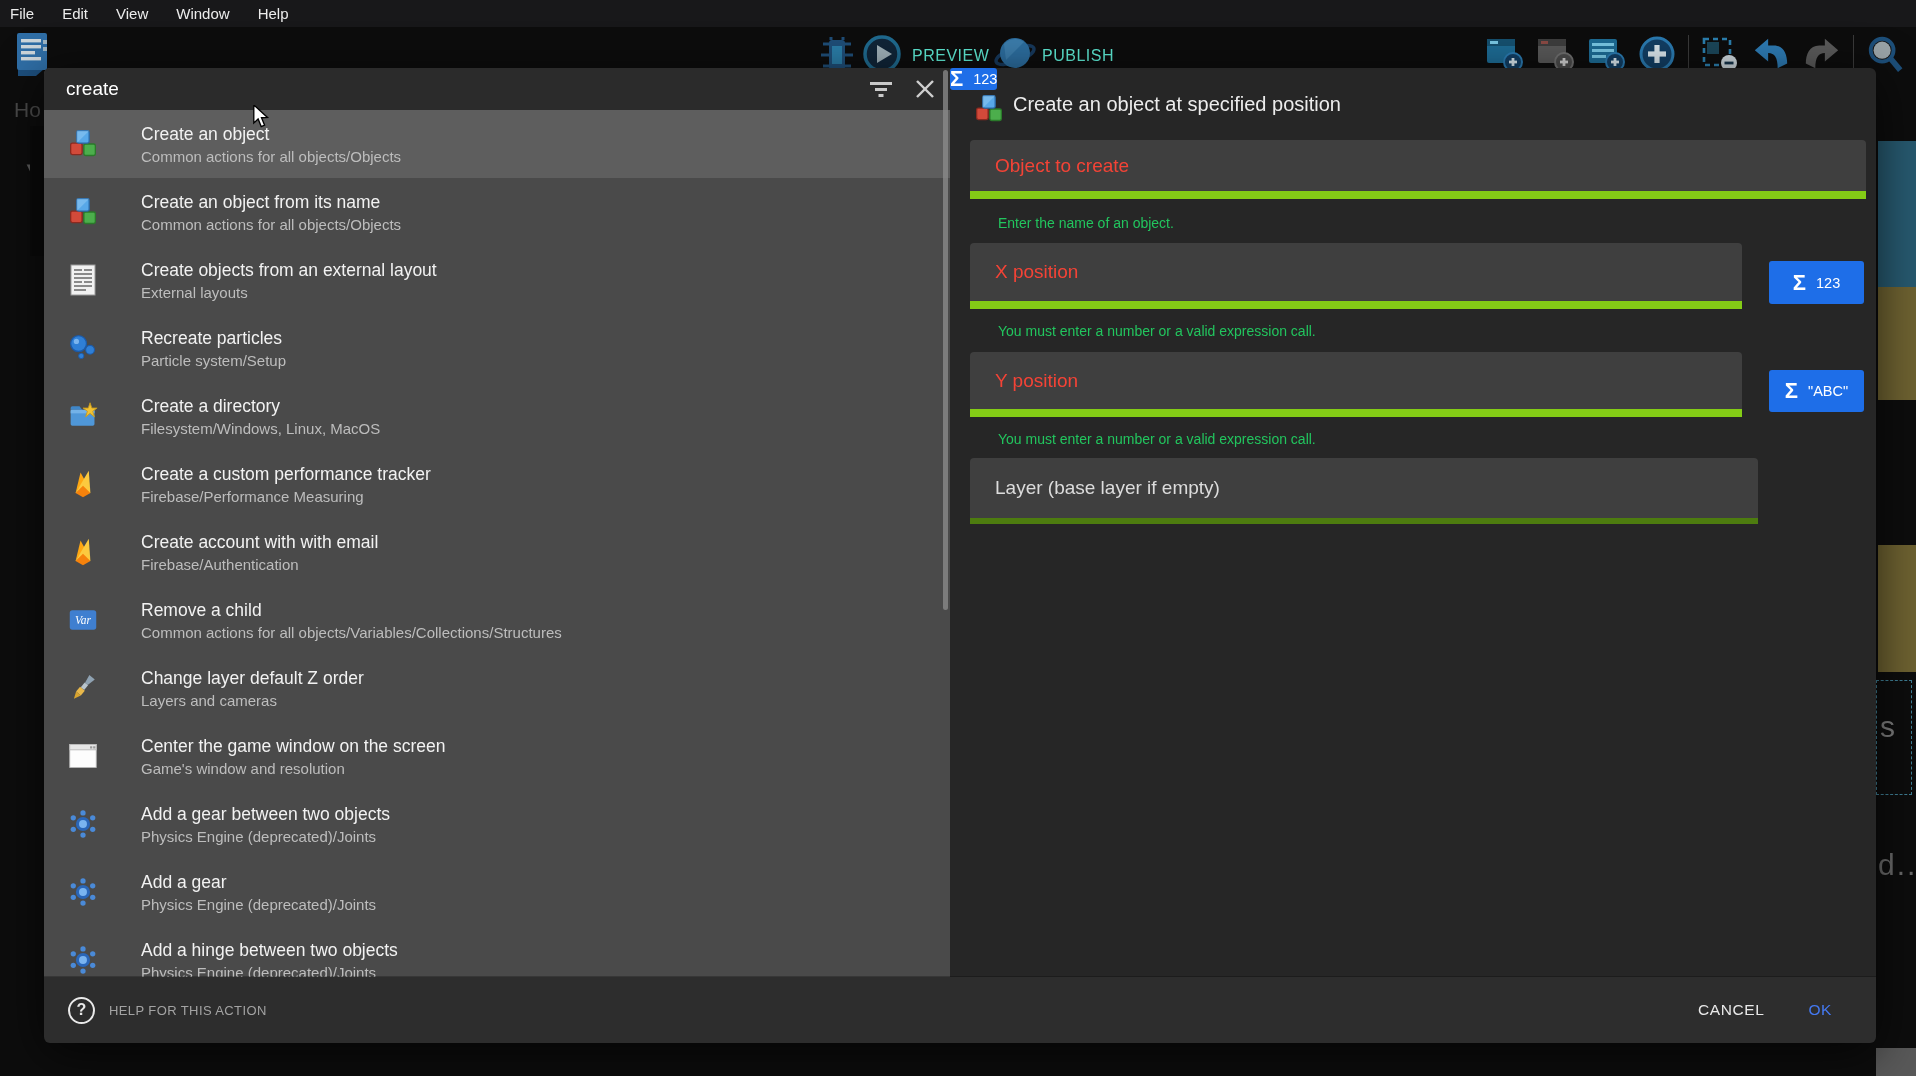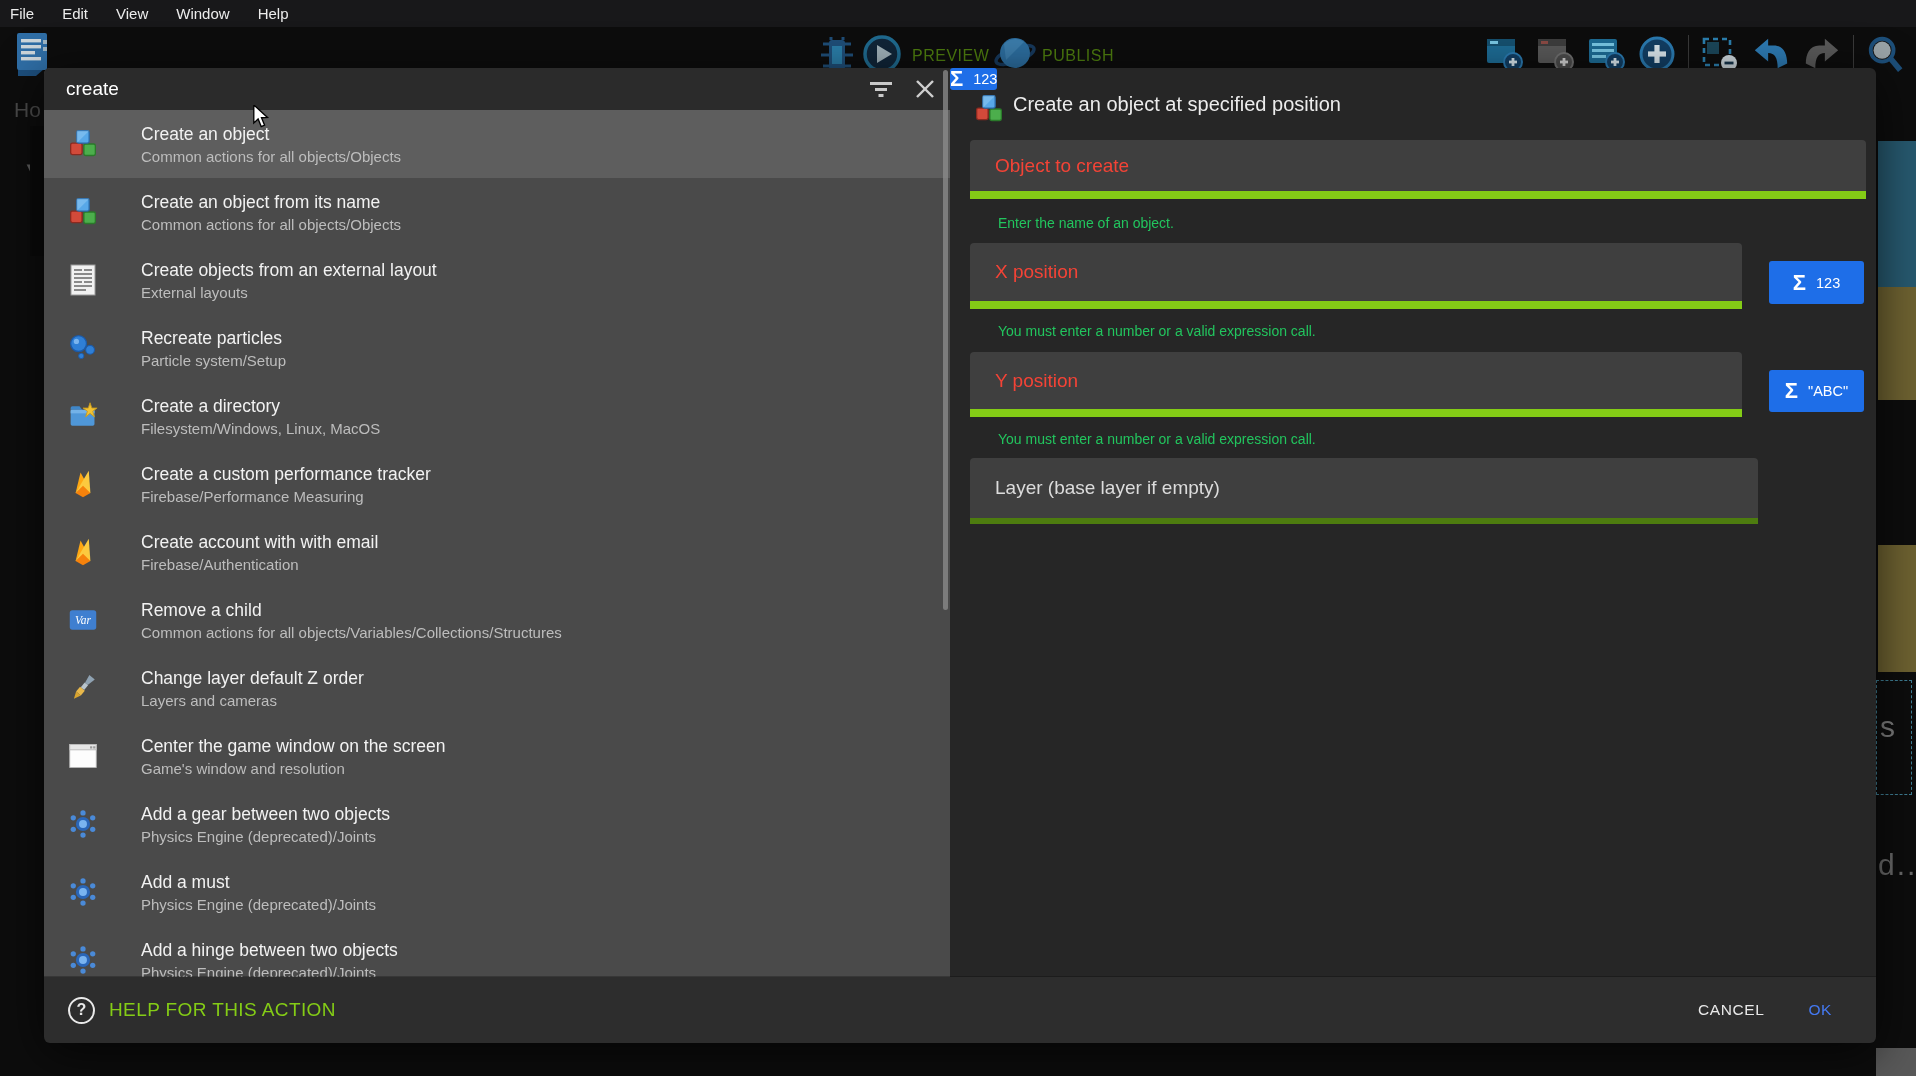--- a/index.html
+++ b/index.html
@@ -8,21 +8,21 @@
     position:relative; width:1916px; height:1076px; overflow:hidden;
     background:#0d0d0d; font-family:"Liberation Sans", sans-serif;
     -webkit-font-smoothing:antialiased;
   }
   
   .menu-bar { position:absolute; top:0; left:0; right:0; height:27px; background:#18181a;
     display:flex; align-items:center; padding-left:10px; gap:28px; z-index:2; }
   .menu-item { color:#ececec; font-size:15px; cursor:default; }
   
   .tb-abs { position:absolute; z-index:1; }
-  .tlabel { position:absolute; top:47px; font-size:16px; color:#4d7c0f; letter-spacing:.5px; z-index:1; }
+  .tlabel { position:absolute; top:47px; font-size:16px; color:#5eead4; letter-spacing:.5px; z-index:1; }
   .right-icons { position:absolute; left:1484px; top:34px; display:flex; align-items:center; gap:11px; z-index:1; }
   .tb-icon { width:40px; height:40px; display:flex; align-items:center; justify-content:center; }
   .tb-sep { width:1px; height:38px; background:#3a3a3a; }
   
   .bg-home { position:absolute; left:14px; top:98px; font-size:21px; color:#4a4a4a; z-index:1; }
   .bg-chevron { position:absolute; left:24px; top:160px; font-size:13px; color:#5a5a5a; z-index:1; }
   .bg-panel { position:absolute; left:30px; top:126px; width:14px; height:130px; background:#0a0a0a; z-index:1; }
   .frag { position:absolute; z-index:1; }
   .frag-teal   { left:1878px; top:141px; width:38px; height:146px; background:#27596f; }
   .frag-olive1 { left:1878px; top:287px; width:38px; height:113px; background:#6e6231; }
@@ -70,21 +70,21 @@
   .sbtn .sg { font-size:22px; font-weight:bold; line-height:1; }
   .sbtn .lb { font-size:14.5px; }
   .sbtn1 { left:819px; top:193px; width:95px; height:43px; }
   .sbtn2 { left:819px; top:302px; width:95px; height:42px; }
   
   .footer { position:absolute; left:0; right:0; bottom:0; height:66px; background:#2d2d2d;
     display:flex; align-items:center; box-shadow:0 -1px 0 rgba(0,0,0,.25); }
   .help-btn { display:flex; align-items:center; gap:14px; margin-left:24px; cursor:pointer; }
   .help-circle { width:27px; height:27px; border:2.5px solid #e9e9e9; border-radius:50%;
     color:#e9e9e9; font-size:16px; font-weight:bold; display:flex; align-items:center; justify-content:center; }
-  .help-label { color:#84cc16; font-size:19px; letter-spacing:.4px; }
+  .help-label { color:#a3a3a3; font-size:13px; letter-spacing:.4px; }
   .footer-actions { margin-left:auto; margin-right:44px; display:flex; align-items:center; gap:44px; }
   .btn-text { font-size:15.5px; letter-spacing:.6px; font-weight:500; cursor:pointer; }
   .btn-cancel { color:#e8e8e8; }
   .btn-ok { color:#4479f2; }
   
   .cursor { position:absolute; left:250px; top:105px; z-index:9; }
 </style>
 </head>
 <body>
 
@@ -410,21 +410,21 @@
                   <circle cx="28" cy="23" r="3"></circle>
                   <circle cx="17" cy="29.5" r="3"></circle>
                   <circle cx="6" cy="23" r="3"></circle>
                   <circle cx="6" cy="10" r="3"></circle>
                 </g>
                 <circle cx="17" cy="17" r="8" fill="#2a66b8"></circle>
                 <circle cx="17" cy="17" r="4.5" fill="#7ab4f0"></circle>
               </svg>
             </span>
             <div class="rtxt">
-              <div class="rtitle">Add a must</div>
+              <div class="rtitle">Add a gear</div>
               <div class="rsub">Physics Engine (deprecated)/Joints</div>
             </div>
           </div>
           <div class="row">
             <span class="ric">
               <svg width="30" height="30" viewBox="0 0 34 34">
                 <g fill="#4a8ad8">
                   <circle cx="17" cy="4.5" r="3"></circle>
                   <circle cx="28" cy="10" r="3"></circle>
                   <circle cx="28" cy="23" r="3"></circle>

